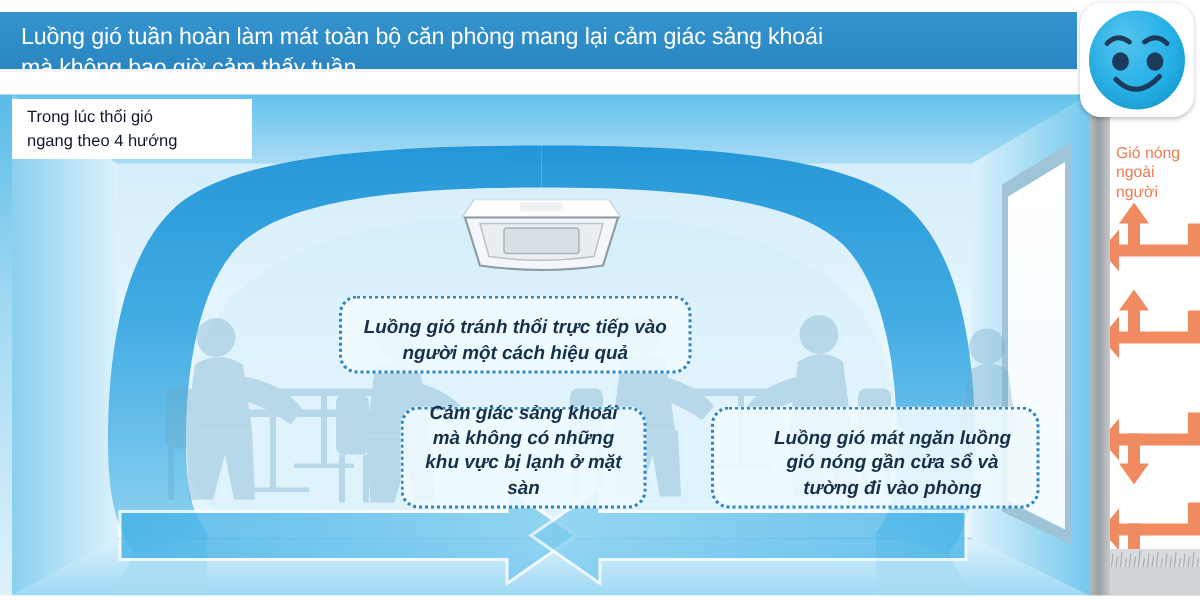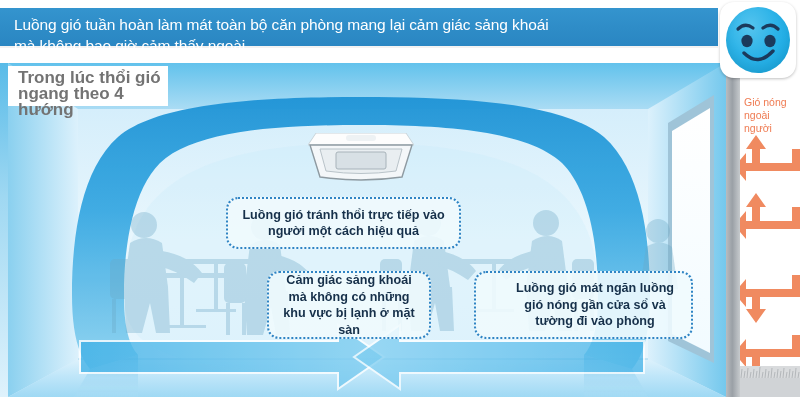--- a/index.html
+++ b/index.html
@@ -64,35 +64,36 @@
     background:linear-gradient(to bottom,#58bbe8,#9fd8f2 40%,#dff2fc);
   }
 
   
   .label-box{
     position:absolute;left:8px;top:66px;width:160px;height:40px;
     background:#ffffff;
   }
   .label-box .ltext{
     position:absolute;left:10px;top:4px;width:148px;
-    color:#737373;font-size:17px;line-height:16px;font-weight:bold;
+    color:#0f172a;font-size:11px;line-height:16px;font-weight:normal;
   }
 
   
   .bubble{
     position:absolute;
     background:rgba(240,250,254,0.88);
     border:2px dotted #2f84c4;
     border-radius:12px;
     box-sizing:border-box;
-    display:flex;align-items:center;justify-content:center;
+    display:flex;align-items:flex-end;justify-content:center;
     text-align:center;
     color:#16304a;
     font-size:12.6px;line-height:16.5px;font-weight:bold;
     padding:4px 8px;
+    font-style:italic;
   }
   #bubble-top{left:218px;top:134px;width:235px;height:52px;}
   #bubble-left{left:16px;top:208px;width:225px;height:68px;}
   #bubble-mid{left:259px;top:208px;width:164px;height:68px;}
   #bubble-right{left:466px;top:208px;width:219px;height:68px;padding-left:31px;}
 
   
   .outdoor-label{
     position:absolute;left:744px;top:96px;width:54px;
     color:#ef7b52;font-size:10.5px;line-height:13px;text-align:left;
@@ -336,21 +337,21 @@
   <div class="label-box">
     <div class="ltext">
       <div>Trong lúc thổi gió</div>
       <div>ngang theo 4 hướng</div>
     </div>
   </div>
 
   <div class="header-bar">
     <div class="htext">
       <div>Luồng gió tuần hoàn làm mát toàn bộ căn phòng mang lại cảm giác sảng khoái</div>
-      <div>mà không bao giờ cảm thấy ngoài</div>
+      <div>mà không bao giờ cảm thấy tuần</div>
     </div>
   </div>
 
   <div class="smiley-wrap">
     <div class="smiley-plate"></div>
     <div class="smiley-face">
       <svg width="64" height="66" viewBox="0 0 64 66">
         <path d="M12,22 q7,-7 15,-1" stroke="#1b3a5c" stroke-width="3.2" fill="none" stroke-linecap="round"></path>
         <path d="M37,21 q8,-6 15,1" stroke="#1b3a5c" stroke-width="3.2" fill="none" stroke-linecap="round"></path>
         <ellipse cx="21" cy="34" rx="5.6" ry="6.2" fill="#1b3a5c"></ellipse>

